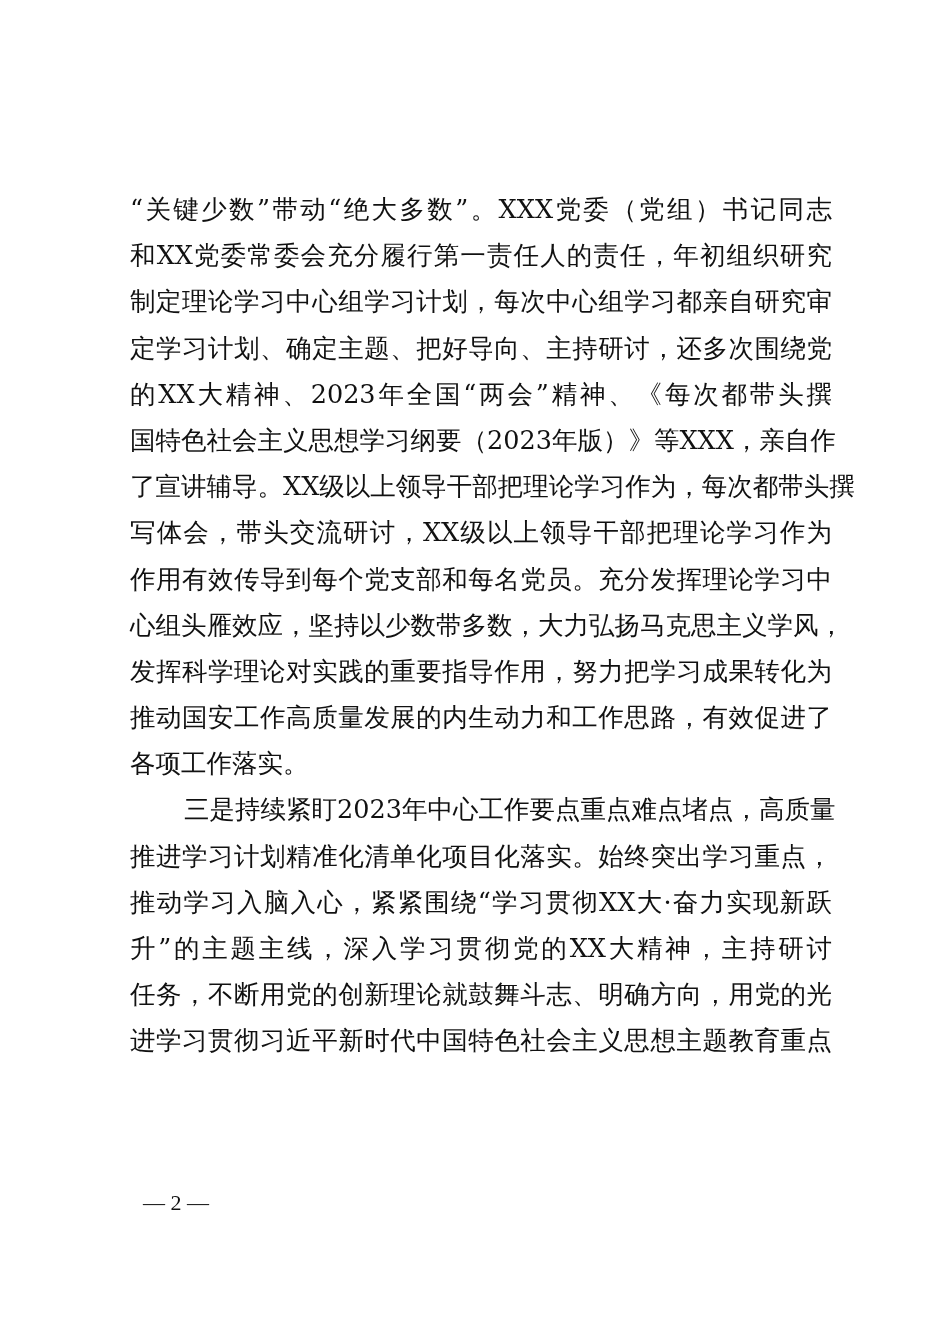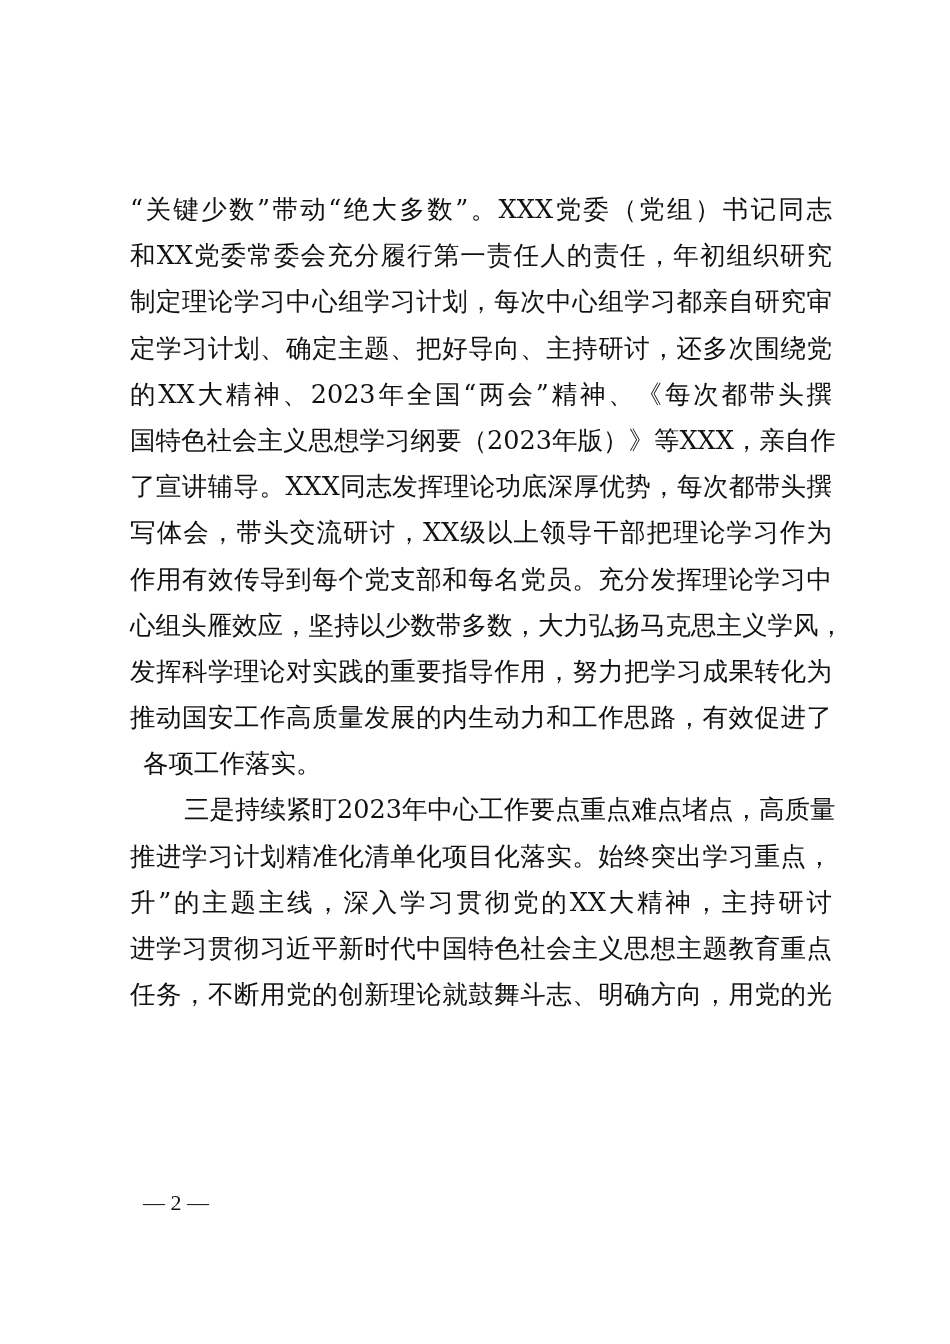--- a/index.html
+++ b/index.html
@@ -2,43 +2,44 @@
 <html><head>
   <meta charset="utf-8">
   <style>
     html, body { margin: 0; padding: 0; background: #ffffff; }
     body { width: 950px; height: 1344px; position: relative; overflow: hidden;
            font-family: "DejaVu Serif", "Liberation Serif", serif; color: #111; }
     .page { position: absolute; left: 0; top: 0; width: 950px; height: 968px; background: #fff; }
     .body-text { position: absolute; left: 130px; top: 186px; width: 702px; }
     .line { height: 46.2px; line-height: 46.2px; font-size: 25.5px; white-space: nowrap;
             text-align: justify; text-align-last: justify; letter-spacing: 0; }
-    .line.last { text-align-last: left; margin-left: 13px; }
+    .line.last { text-align-last: left; }
     .line.indent { padding-left: 54px; }
     .footer { position: absolute; left: 143px; top: 1190px; font-size: 22px;
               font-family: "Liberation Serif", serif; color: #111; }
   </style>
 </head>
 <body>
 
 <div class="page">
   <div class="body-text">
     <div class="line">“关键少数”带动“绝大多数”。XXX党委（党组）书记同志</div>
     <div class="line">和XX党委常委会充分履行第一责任人的责任，年初组织研究</div>
     <div class="line">制定理论学习中心组学习计划，每次中心组学习都亲自研究审</div>
     <div class="line">定学习计划、确定主题、把好导向、主持研讨，还多次围绕党</div>
     <div class="line">的XX大精神、2023年全国“两会”精神、《每次都带头撰</div>
     <div class="line">国特色社会主义思想学习纲要（2023年版）》等XXX，亲自作</div>
-    <div class="line">了宣讲辅导。XXX同志发挥理论功底深厚优势，每次都带头撰</div>
+    <div class="line">了宣讲辅导。XX级以上领导干部把理论学习作为，每次都带头撰</div>
     <div class="line">写体会，带头交流研讨，XX级以上领导干部把理论学习作为</div>
     <div class="line">作用有效传导到每个党支部和每名党员。充分发挥理论学习中</div>
     <div class="line">心组头雁效应，坚持以少数带多数，大力弘扬马克思主义学风，</div>
     <div class="line">发挥科学理论对实践的重要指导作用，努力把学习成果转化为</div>
     <div class="line">推动国安工作高质量发展的内生动力和工作思路，有效促进了</div>
     <div class="line last">各项工作落实。</div>
     <div class="line indent">三是持续紧盯2023年中心工作要点重点难点堵点，高质量</div>
     <div class="line">推进学习计划精准化清单化项目化落实。始终突出学习重点，</div>
+    <div class="line">推动学习入脑入心，紧紧围绕“学习贯彻XX大·奋力实现新跃</div>
     <div class="line">升”的主题主线，深入学习贯彻党的XX大精神，主持研讨</div>
+    <div class="line">任务，不断用党的创新理论就鼓舞斗志、明确方向，用党的光</div>
     <div class="line">进学习贯彻习近平新时代中国特色社会主义思想主题教育重点</div>
-    <div class="line">任务，不断用党的创新理论就鼓舞斗志、明确方向，用党的光</div>
   </div>
   <div class="footer">— 2 —</div>
 </div>
 
 </body></html>

